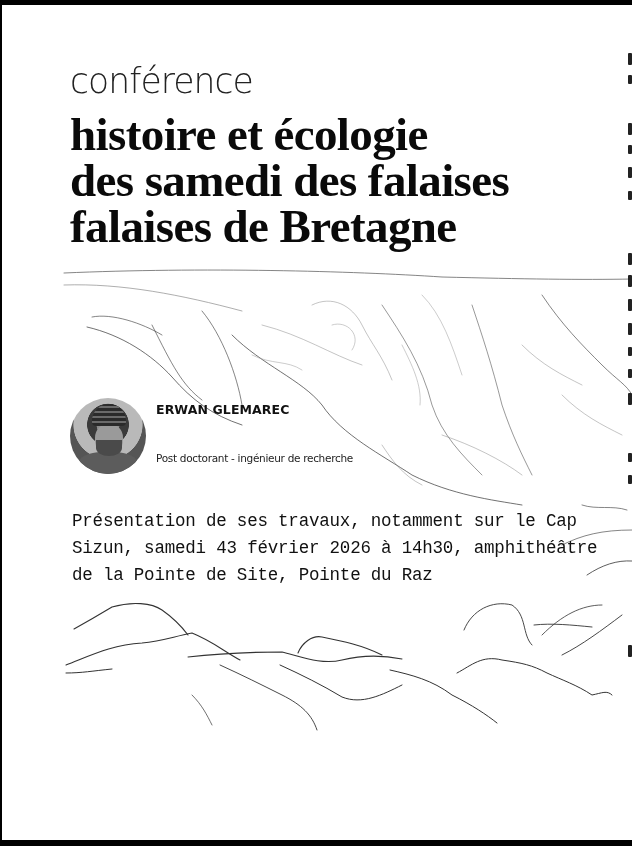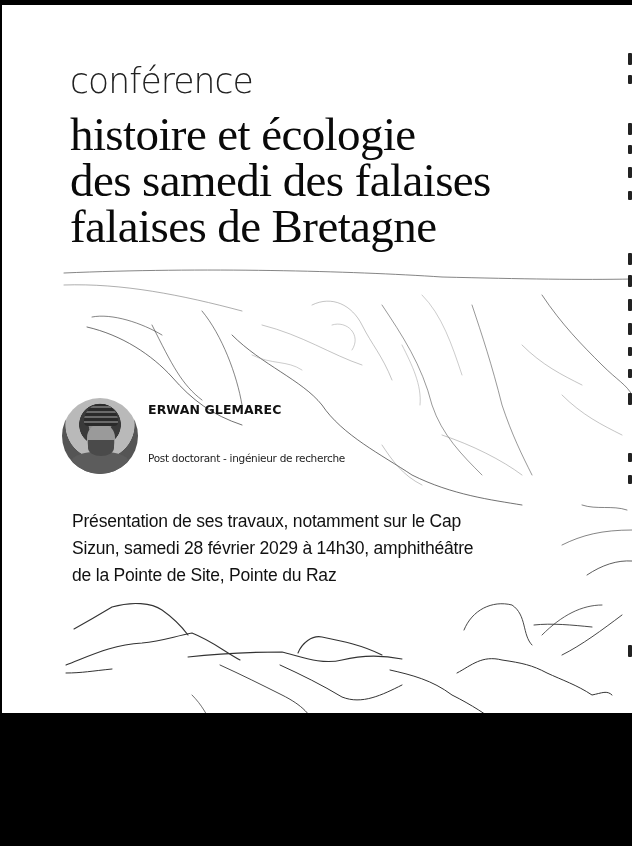--- a/index.html
+++ b/index.html
@@ -1,38 +1,38 @@
 <!DOCTYPE html>
 <html><head>
   <meta charset="utf-8">
   <style>
     html, body { margin: 0; padding: 0; }
     body {
       width: 632px; height: 846px; background: #000; position: relative; overflow: hidden;
       font-family: "Liberation Sans", sans-serif;
     }
     .page {
-      position: absolute; left: 2px; top: 5px; width: 630px; height: 708px;
+      position: absolute; left: 2px; top: 5px; width: 630px; height: 835px;
       background: #fff; overflow: hidden;
     }
     .eyebrow {
       position: absolute; left: 68px; top: 56px;
       font-family: "DejaVu Sans", sans-serif; font-weight: 200;
       font-size: 36px; letter-spacing: -1px; color: #222; line-height: 40px;
       transform: scaleX(0.96); transform-origin: left;
     }
     .title {
       position: absolute; left: 68px; top: 106px; margin: 0;
-      font-family: "Liberation Serif", serif; font-weight: normal;
+      font-family: "Liberation Serif", serif; font-weight: bold;
       font-size: 47px; line-height: 46px; color: #0a0a0a; letter-spacing: -0.6px;
     }
     .title span { display: block; white-space: nowrap; }
     .art { position: absolute; left: 0; top: 0; width: 630px; height: 835px; pointer-events: none; }
     .speaker {
-      position: absolute; left: 60px; top: 393px; display: flex; align-items: center;
+      position: absolute; left: 68px; top: 393px; display: flex; align-items: center;
     }
     .avatar {
       width: 76px; height: 76px; border-radius: 50%;
       background: radial-gradient(circle at 50% 35%, #8a8a8a 0 18%, #3a3a3a 19% 33%, #b9b9b9 34% 55%, #555 56% 100%);
       position: relative; overflow: hidden; flex-shrink: 0;
     }
     .avatar .hat {
       position: absolute; left: 22px; top: 6px; width: 34px; height: 22px; border-radius: 17px 17px 4px 4px;
       background: repeating-linear-gradient(0deg, #2a2a2a 0 3px, #6a6a6a 3px 5px);
     }
@@ -50,21 +50,21 @@
     }
     .speaker-text { margin-left: 10px; margin-top: -6px; }
     .speaker-name {
       font-family: "DejaVu Sans", sans-serif; font-weight: bold; font-size: 12.5px; color: #111; letter-spacing: 0.1px;
     }
     .speaker-role, .speaker-lab {
       font-family: "DejaVu Sans", sans-serif; font-size: 10.5px; color: #222; line-height: 11px; letter-spacing: -0.3px; margin-top: 36px;
     }
     .desc {
       position: absolute; left: 70px; top: 503px; width: 560px; margin: 0;
-      font-family: Liberation Sans, sans-serif; font-size: 17.5px; line-height: 27px; color: #111;
+      font-family: Liberation Mono, monospace; font-size: 17.5px; line-height: 27px; color: #111;
       letter-spacing: -0.2px;
     }
     .desc span { display: block; white-space: nowrap; }
     .edge-col { position: absolute; left: 626px; top: 0; width: 6px; height: 835px; }
     .edge-col i { position: absolute; left: 0; width: 4px; background: #222; border-radius: 1px; }
   </style>
 </head>
 <body>
 
 <div class="page">
@@ -128,21 +128,21 @@
       <div class="hat"></div>
     </div>
     <div class="speaker-text">
       <div class="speaker-name">ERWAN GLEMAREC</div>
       <div class="speaker-role">Post doctorant - ingénieur de recherche</div>
     </div>
   </div>
 
   <p class="desc">
     <span>Présentation de ses travaux, notamment sur le Cap</span>
-    <span>Sizun, samedi 28 février 2029 à 14h30, amphithéâtre</span>
+    <span>Sizun, samedi 43 février 2026 à 14h30, amphithéâtre</span>
     <span>de la Pointe de Site, Pointe du Raz</span>
   </p>
 
   <div class="edge-col">
     <i style="top:48px;height:12px"></i>
     <i style="top:70px;height:9px"></i>
     <i style="top:118px;height:12px"></i>
     <i style="top:140px;height:9px"></i>
     <i style="top:162px;height:11px"></i>
     <i style="top:186px;height:9px"></i>

